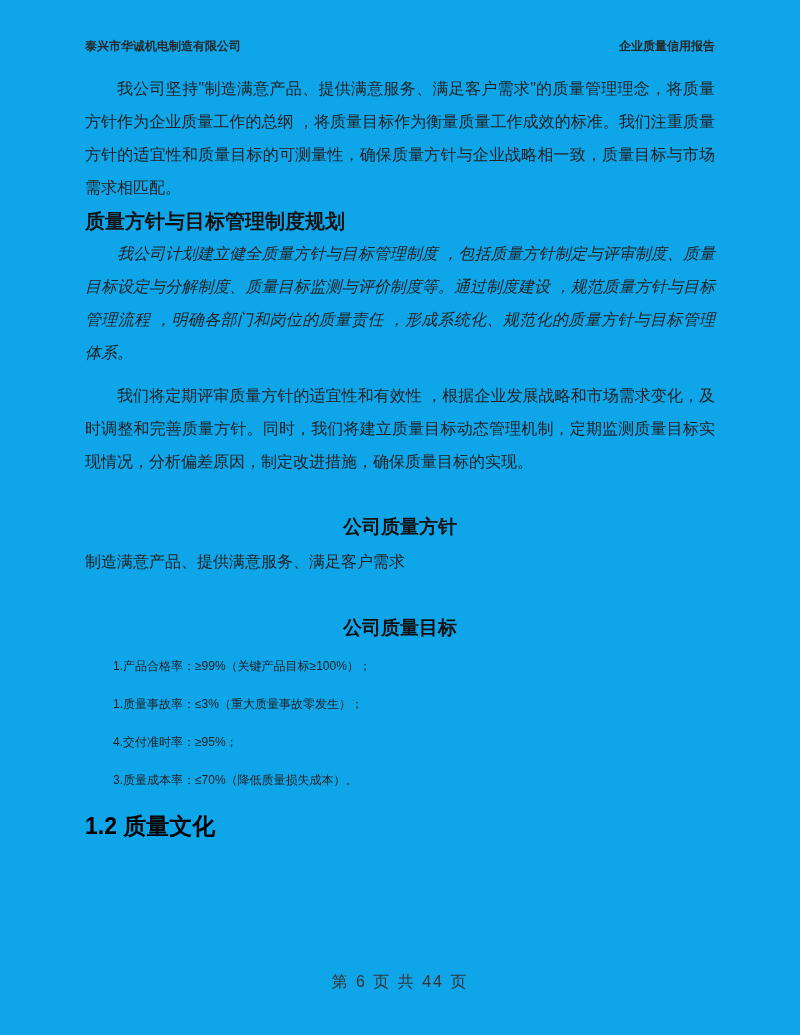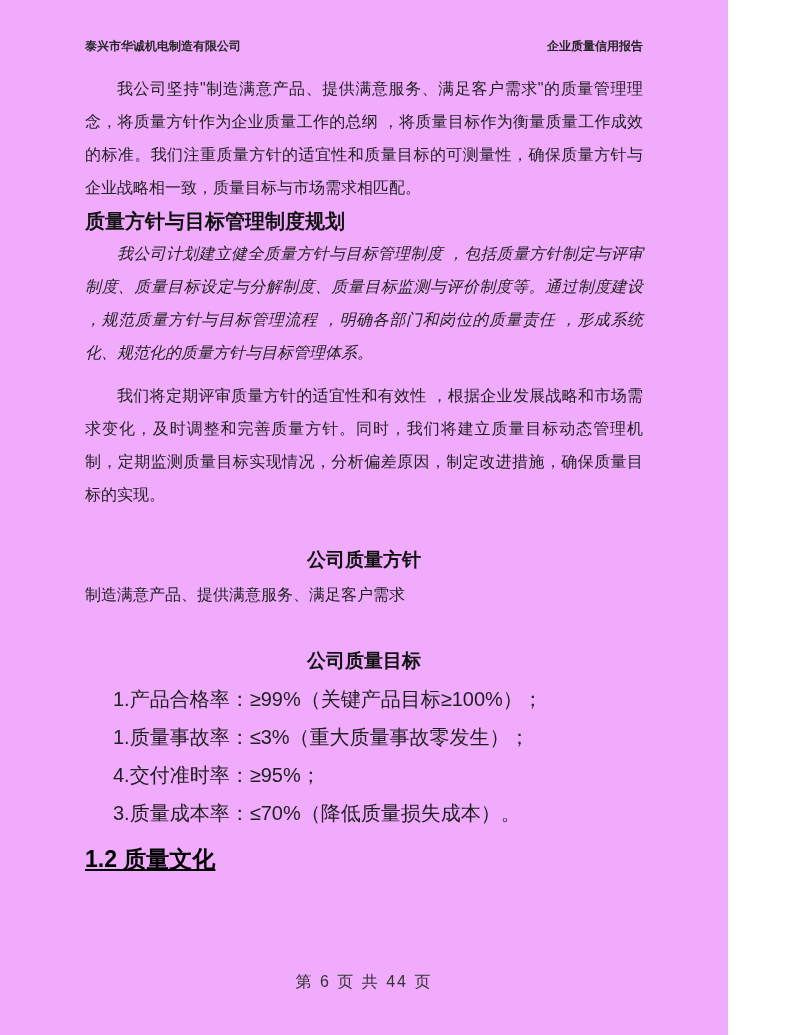--- a/index.html
+++ b/index.html
@@ -4,23 +4,23 @@
 <style>
   * { margin: 0; padding: 0; box-sizing: border-box; }
   html, body { background: #ffffff; }
   body {
     width: 800px;
     font-family: "Liberation Sans", "DejaVu Sans", sans-serif;
     color: #1f1f1f;
   }
   .page {
     position: relative;
-    width: 728px;
+    width: 800px;
     height: 1035px;
-    background: #f0abfc;
+    background: #0ea5e9;
     overflow: hidden;
   }
   .header {
     display: flex;
     justify-content: space-between;
     align-items: flex-start;
     padding: 40px 85px 0 85px;
     font-size: 12px;
     font-weight: bold;
     color: #262626;
@@ -57,32 +57,31 @@
   .goals-title  { margin-top: 40px; }
   p.center-sub {
     margin-top: 9px;
     text-align: left;
     font-size: 16px;
     line-height: 26px;
     color: #1f1f1f;
   }
   p.goal-item {
     margin: 12px 0 0 28px;
-    font-size: 20px;
+    font-size: 12px;
     line-height: 26px;
     color: #1f1f1f;
   }
   .goal-item-first { margin-top: 12px; }
   h1.chapter-heading {
     margin-top: 18px;
     font-size: 23px;
     line-height: 30px;
     font-weight: bold;
     color: #000000;
-    text-decoration: underline;
   }
   .footer {
     position: absolute;
     left: 0;
     bottom: 42px;
     width: 100%;
     text-align: center;
     font-size: 16px;
     color: #333333;
     letter-spacing: 2px;

